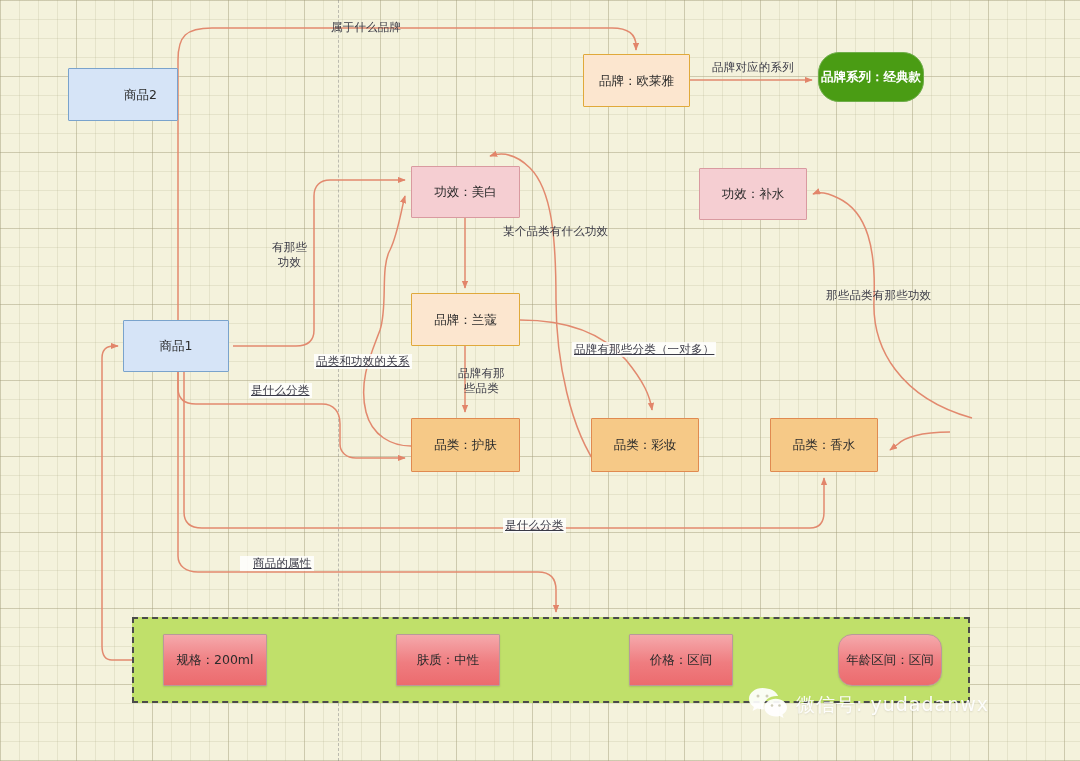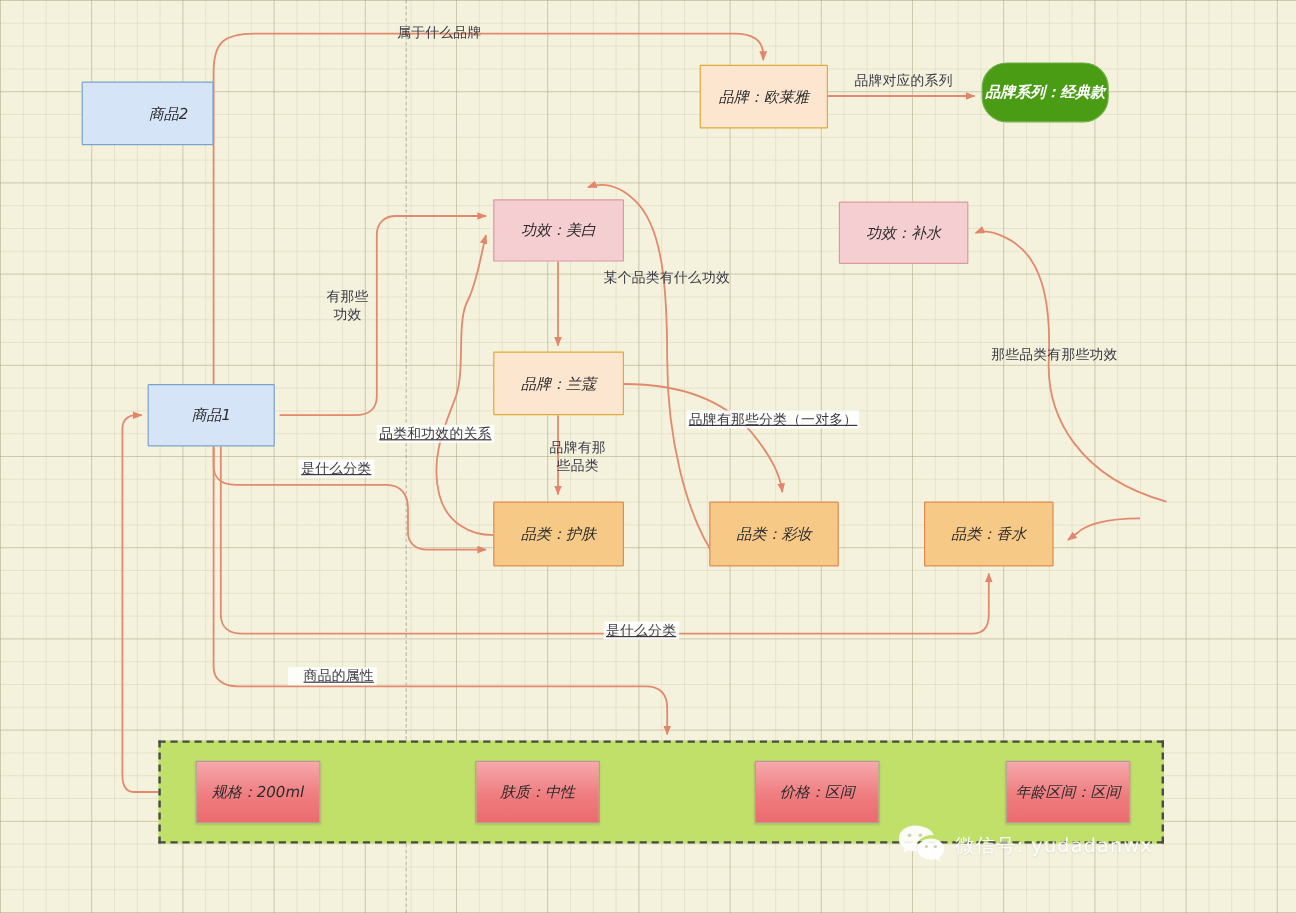--- a/index.html
+++ b/index.html
@@ -20,21 +20,20 @@
     background-position:0 0,0 0,0 0,0 0;
   }
   svg#wires{position:absolute;left:0;top:0;width:1080px;height:761px;pointer-events:none;}
 
   .node{
     position:absolute;box-sizing:border-box;
     display:flex;align-items:center;justify-content:center;
     text-align:center;line-height:1.25;
     font-size:12.5px;color:#2b2b2b;
     border-radius:1px;
-    font-style:italic;
   }
   .n-blue{background:#d6e4f7;border:1.4px solid #7aa3cc;}
   .n-pink{background:#f5ced2;border:1.4px solid #d99aa0;}
   .n-peach{background:#fce6cf;border:1.4px solid #e0a93a;}
   .n-orange{background:#f6c987;border:1.4px solid #e08a50;}
   .n-green{background:#4a9c14;border:1.4px solid #6fae4a;color:#ffffff;font-weight:bold;}
   .n-red{
     background:linear-gradient(180deg,#f5a9ac 0%,#ef7d80 55%,#ec6b6e 100%);
     border:1.2px solid #b9999a;
     box-shadow:0 1px 2px rgba(0,0,0,.12);
@@ -50,21 +49,21 @@
   }
   .lbl-bg{background:rgba(255,255,255,.82);padding:0 2px;text-decoration:underline;}
   .vguide{
     position:absolute;top:0;bottom:0;width:0;
     border-left:1px dashed rgba(120,120,120,.45);
   }
   #watermark{
     position:absolute;left:748px;top:686px;
     display:flex;align-items:center;gap:8px;
     color:rgba(255,255,255,.92);
-    font-size:16px;letter-spacing:1px;
+    font-size:19px;letter-spacing:1px;
     text-shadow:0 1px 2px rgba(0,0,0,.10);
   }
   #watermark .wx-glyph{display:block;}
 </style>
 </head>
 <body>
 
 <div id="canvas">
 
   <div class="vguide" style="left:338px;"></div>
@@ -125,21 +124,21 @@
   <div class="node n-pink" style="left:699px;top:168px;width:108px;height:52px;">功效：补水</div>
   <div class="node n-peach" style="left:411px;top:293px;width:109px;height:53px;">品牌：兰蔻</div>
   <div class="node n-blue" style="left:123px;top:320px;width:106px;height:52px;">商品1</div>
   <div class="node n-orange" style="left:411px;top:418px;width:109px;height:54px;">品类：护肤</div>
   <div class="node n-orange" style="left:591px;top:418px;width:108px;height:54px;">品类：彩妆</div>
   <div class="node n-orange" style="left:770px;top:418px;width:108px;height:54px;">品类：香水</div>
 
   <div class="node n-red" style="left:163px;top:634px;width:104px;height:52px;">规格：200ml</div>
   <div class="node n-red" style="left:396px;top:634px;width:104px;height:52px;">肤质：中性</div>
   <div class="node n-red" style="left:629px;top:634px;width:104px;height:52px;">价格：区间</div>
-  <div class="node n-red" style="left:838px;top:634px;width:104px;height:52px;">年龄区间：区间</div>
+  <div class="node n-red" style="left:838px;top:634px;width:104px;height:52px;border-radius:14px;">年龄区间：区间</div>
 
   <div class="edge-label" style="left:331px;top:20px;">属于什么品牌</div>
   <div class="edge-label" style="left:712px;top:60px;">品牌对应的系列</div>
   <div class="edge-label" style="left:272px;top:240px;">有那些
 功效</div>
   <div class="edge-label" style="left:503px;top:224px;">某个品类有什么功效</div>
   <div class="edge-label lbl-bg" style="left:314px;top:354px;">品类和功效的关系</div>
   <div class="edge-label" style="left:458px;top:366px;">品牌有那
 些品类</div>
   <div class="edge-label lbl-bg" style="left:572px;top:342px;">品牌有那些分类（一对多）</div>

